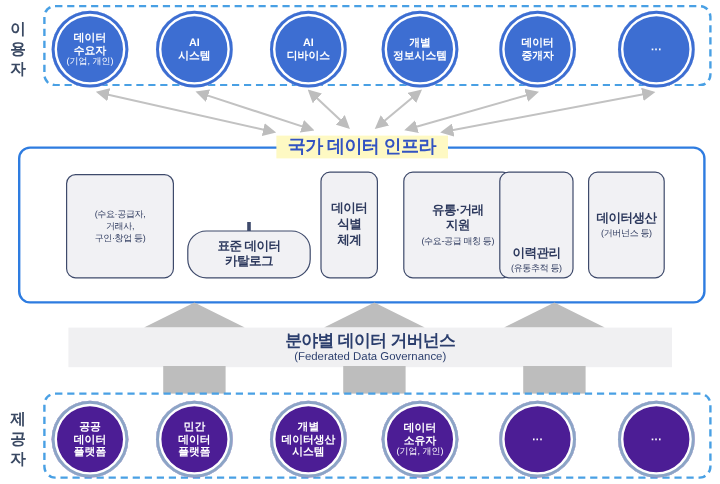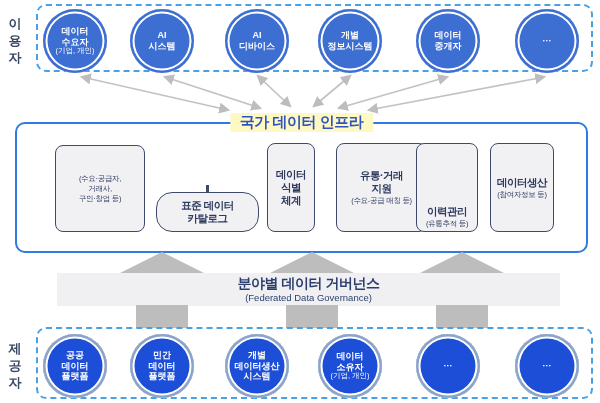--- a/index.html
+++ b/index.html
@@ -24,21 +24,21 @@
   .side-label.providers { top:341px; }
   
   .circle {
     position:absolute; width:64px; height:64px; border-radius:50%;
     display:flex; flex-direction:column; align-items:center; justify-content:center;
     text-align:center; color:#fff;
   }
   .circle .main { font-size:9px; font-weight:bold; line-height:1.2; white-space:pre-line; }
   .circle .sub  { font-size:7.5px; line-height:1.15; white-space:pre-line; }
   .circle.blue  { background:#3d6ed2; box-shadow: inset 0 0 0 2.5px #3d6ed2, inset 0 0 0 4.5px #ffffff; }
-  .circle.slate { background:#1d4ed8; box-shadow: inset 0 0 0 2.5px #8ca4c6, inset 0 0 0 4.5px #ffffff; }
+  .circle.slate { background:#4c1d95; box-shadow: inset 0 0 0 2.5px #8ca4c6, inset 0 0 0 4.5px #ffffff; }
   .row-top .circle { top:9px; }
   .row-bot .circle { top:334px; }
   
   .arrows { position:absolute; left:0; top:0; width:600px; height:403px; pointer-events:none; }
   
   .infra-box {
     position:absolute; left:15px; top:122px; width:573px; height:131px;
     border:2px solid #2e7ce0; border-radius:10px; background:#fff;
   }
   .infra-title {
@@ -149,21 +149,21 @@
     <span class="fb-title">유통·거래
 지원</span>
     <span class="fb-sub">(수요-공급 매칭 등)</span>
   </div>
   <div class="feature-box" style="left:416px; top:143px; width:62px; height:89px;justify-content:flex-end;">
     <span class="fb-title">이력관리</span>
     <span class="fb-sub">(유통추적 등)</span>
   </div>
   <div class="feature-box" style="left:490px; top:143px; width:64px; height:89px;">
     <span class="fb-title">데이터생산</span>
-    <span class="fb-sub">(참여자정보 등)</span>
+    <span class="fb-sub">(거버넌스 등)</span>
   </div>
 
   <div class="block-head" style="left:120px"></div>
   <div class="block-head" style="left:270px"></div>
   <div class="block-head" style="left:420px"></div>
 
   <div class="gov-band">
     <div class="gov-title">분야별 데이터 거버넌스</div>
     <div class="gov-sub">(Federated Data Governance)</div>
   </div>

